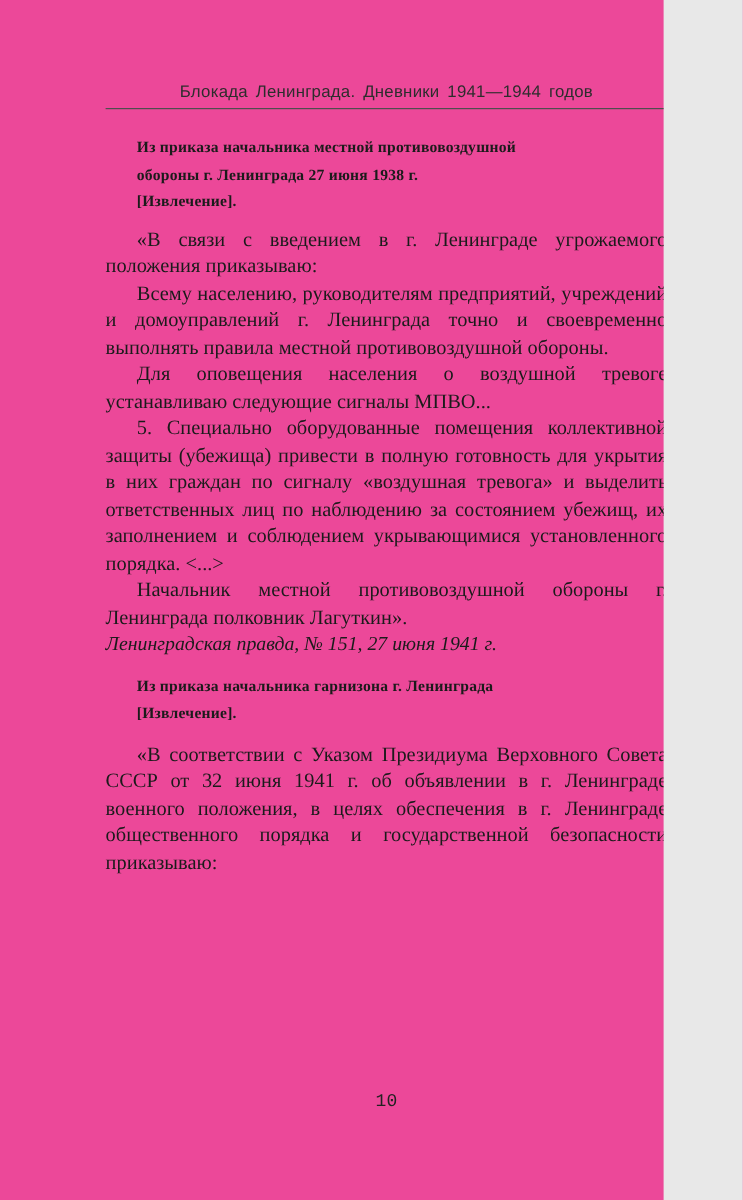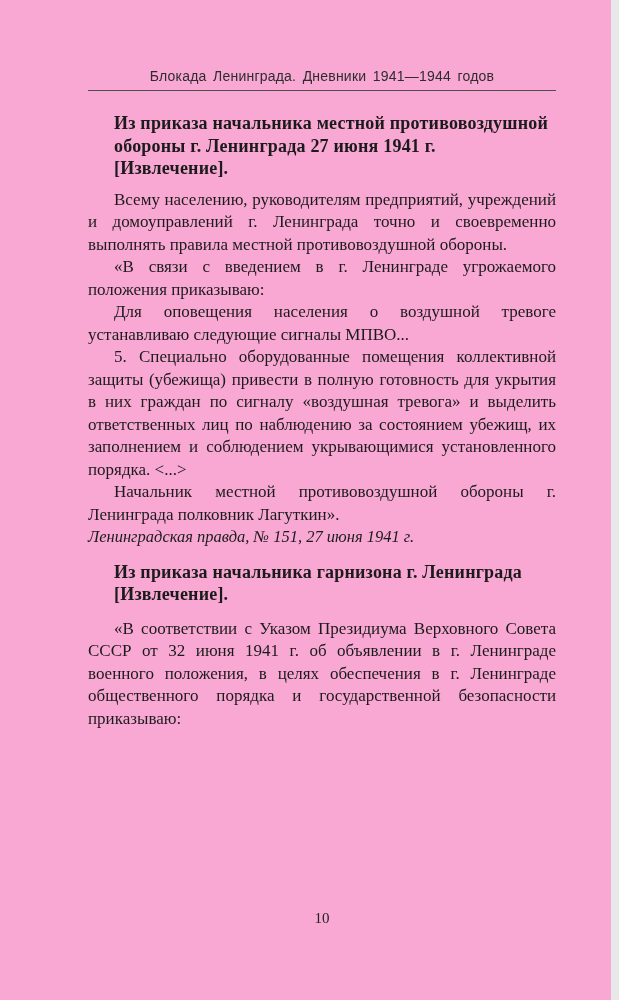--- a/index.html
+++ b/index.html
@@ -1,21 +1,21 @@
 <!DOCTYPE html>
 <html lang="ru"><head>
 <meta charset="utf-8">
 <style>
   html, body { margin: 0; padding: 0; }
   body { background: #e8e8e8; }
   .page {
     position: relative;
-    width: 611px;
+    width: 553px;
     height: 1000px;
-    background: #f9a8d4;
+    background: #ec4899;
     overflow: hidden;
     font-family: "Liberation Serif", serif;
     color: #1b1b1b;
   }
   .text-block {
     position: absolute;
     left: 88px;
     top: 68px;
     width: 468px;
   }
@@ -31,21 +31,21 @@
   }
   .head-rule {
     border: 0;
     border-top: 1.5px solid #4e4e4e;
     height: 0;
     margin: 0;
   }
   .article { margin: 0; }
   .heading {
     font-weight: bold;
-    font-size: 18px;
+    font-size: 13px;
     line-height: 22.5px;
     letter-spacing: 0.2px;
     margin: 0 0 0 26px;
     white-space: nowrap;
   }
   .heading-block-1 { margin-top: 21px; margin-bottom: 9px; }
   .heading-block-2 { margin-top: 12px; margin-bottom: 12px; }
   .para {
     font-size: 17px;
     line-height: 22.5px;
@@ -62,39 +62,40 @@
     margin: 0;
   }
   .page-number {
     position: absolute;
     left: 88px;
     top: 910px;
     width: 468px;
     text-align: center;
     font-size: 15px;
     color: #222;
+    font-family: Liberation Mono, monospace;
   }
 </style>
 </head>
 <body>
 
 <div class="page">
   <div class="text-block">
 
     <div class="running-head">Блокада Ленинграда. Дневники 1941—1944 годов</div>
     <hr class="head-rule">
 
     <div class="article">
       <div class="heading-block-1">
         <div class="heading">Из приказа начальника местной противовоздушной</div>
-        <div class="heading">обороны г. Ленинграда 27 июня 1941 г.</div>
+        <div class="heading">обороны г. Ленинграда 27 июня 1938 г.</div>
         <div class="heading">[Извлечение].</div>
       </div>
+      <p class="para">«В связи с введением в г. Ленинграде угрожаемого положения приказываю:</p>
       <p class="para">Всему населению, руководителям предприятий, учреждений и домоуправлений г. Ленинграда точно и своевременно выполнять правила местной противовоздушной обороны.</p>
-      <p class="para">«В связи с введением в г. Ленинграде угрожаемого положения приказываю:</p>
       <p class="para">Для оповещения населения о воздушной тревоге устанавливаю следующие сигналы МПВО...</p>
       <p class="para">5. Специально оборудованные помещения коллективной защиты (убежища) привести в полную готовность для укрытия в них граждан по сигналу «воздушная тревога» и выделить ответственных лиц по наблюдению за состоянием убежищ, их заполнением и соблюдением укрывающимися установленного порядка. &lt;...&gt;</p>
       <p class="para">Начальник местной противовоздушной обороны г. Ленинграда полковник Лагуткин».</p>
       <p class="source-line">Ленинградская правда, № 151, 27 июня 1941 г.</p>
     </div>
 
     <div class="article">
       <div class="heading-block-2">
         <div class="heading">Из приказа начальника гарнизона г. Ленинграда</div>
         <div class="heading">[Извлечение].</div>

